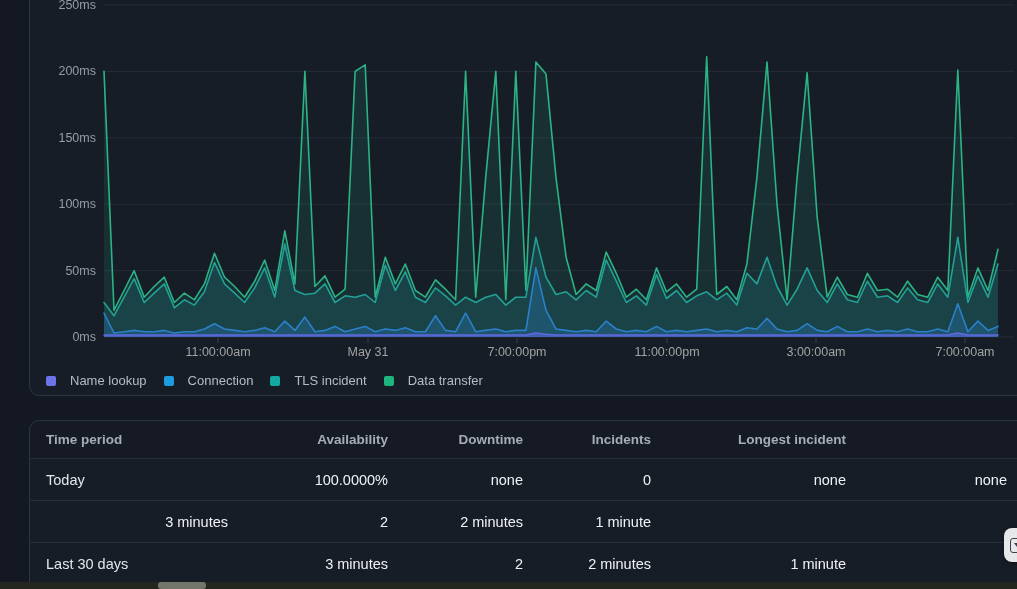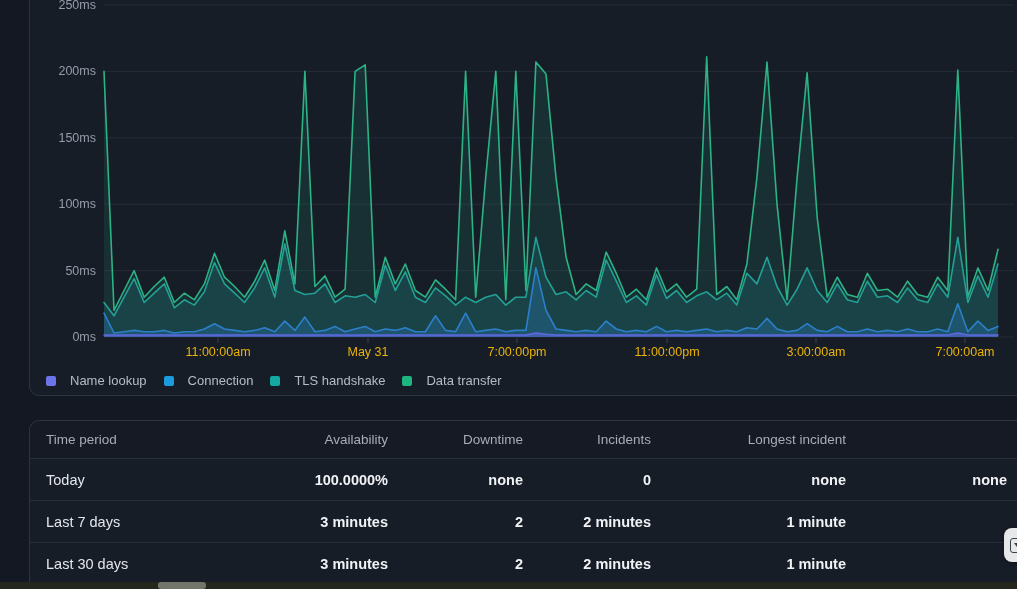--- a/index.html
+++ b/index.html
@@ -20,44 +20,44 @@
   #table-card { left:29px; top:420px; width:1061px; height:200px; }
 
   
   #chart-svg { position:absolute; left:0; top:0; }
   .y-tick {
     position:absolute; width:66px; text-align:right;
     font-size:12.5px; color:#959caa; line-height:14px;
   }
   .x-tick {
     position:absolute; transform:translateX(-50%);
-    font-size:12.5px; color:#eab308; white-space:nowrap;
+    font-size:12.5px; color:#a3a3a3; white-space:nowrap;
   }
   
   #legend {
     position:absolute; left:46px; top:373px;
     display:flex; align-items:center; gap:17px;
   }
   .legend-item { display:flex; align-items:center; gap:14px; }
   .legend-swatch { width:10px; height:10px; border-radius:2px; display:inline-block; }
   .legend-label { font-size:13px; color:#b6bcc6; }
 
   
   .trow {
     display:grid;
     grid-template-columns:200px 160px 135px 128px 195px 161px 1fr;
     align-items:center;
     height:42px;
     border-bottom:1px solid #272e3a;
   }
   .trow.thead { height:38px; background:#151a24; border-radius:10px 10px 0 0; }
   .trow:last-child { border-bottom:none; }
-  .cell { font-size:14.5px; padding-right:2px; text-align:right; color:#f0f2f6; font-weight:bold; }
+  .cell { font-size:14.5px; padding-right:2px; text-align:right; color:#f0f2f6; font-weight:normal; }
   .cell.first { text-align:left; padding-left:16px; font-weight:normal; color:#e3e6ec; }
-  .thead .cell { font-size:13.5px; font-weight:normal; color:#a6acb8; }
+  .thead .cell { font-size:13.5px; font-weight:bold; color:#a6acb8; }
 
   
   #h-scrollbar {
     position:absolute; left:0; top:582px; width:1017px; height:7px;
     background:#23271e;
   }
   #h-scrollbar .thumb {
     position:absolute; left:158px; top:0; width:48px; height:7px;
     background:#71756a; border-radius:3px;
   }
@@ -128,21 +128,21 @@
   <div class="legend-item">
     <span class="legend-swatch" style="background: rgb(107, 116, 232);"></span>
     <span class="legend-label">Name lookup</span>
   </div>
   <div class="legend-item">
     <span class="legend-swatch" style="background: rgb(27, 156, 224);"></span>
     <span class="legend-label">Connection</span>
   </div>
   <div class="legend-item">
     <span class="legend-swatch" style="background: rgb(20, 168, 162);"></span>
-    <span class="legend-label">TLS handshake</span>
+    <span class="legend-label">TLS incident</span>
   </div>
   <div class="legend-item">
     <span class="legend-swatch" style="background: rgb(28, 180, 127);"></span>
     <span class="legend-label">Data transfer</span>
   </div>
 </div>
 
 <div class="card" id="table-card">
   <div class="trow thead">
     <div class="cell first">Time period</div>
@@ -155,21 +155,20 @@
   <div class="trow">
     <div class="cell first">Today</div>
     <div class="cell">100.0000%</div>
     <div class="cell">none</div>
     <div class="cell">0</div>
     <div class="cell">none</div>
     <div class="cell">none</div>
     <div class="cell"></div>
   </div>
   <div class="trow">
-    <div class="cell first">Last 7 days</div>
     <div class="cell">3 minutes</div>
     <div class="cell">2</div>
     <div class="cell">2 minutes</div>
     <div class="cell">1 minute</div>
     <div class="cell"></div>
   </div>
   <div class="trow">
     <div class="cell first">Last 30 days</div>
     <div class="cell">3 minutes</div>
     <div class="cell">2</div>

